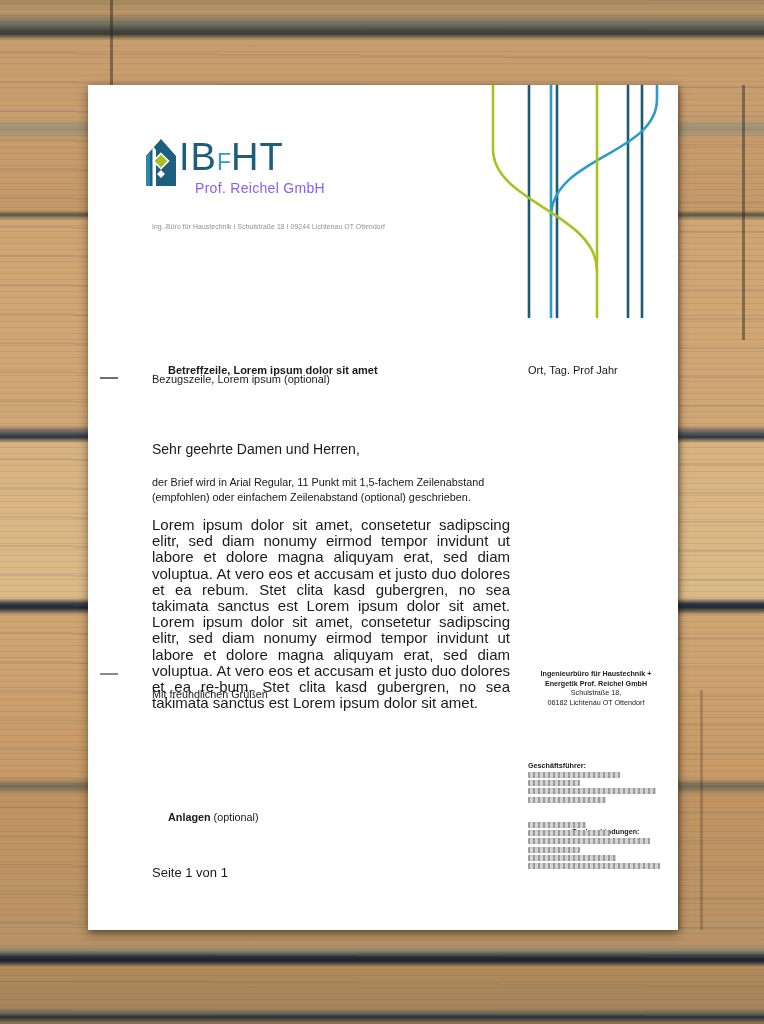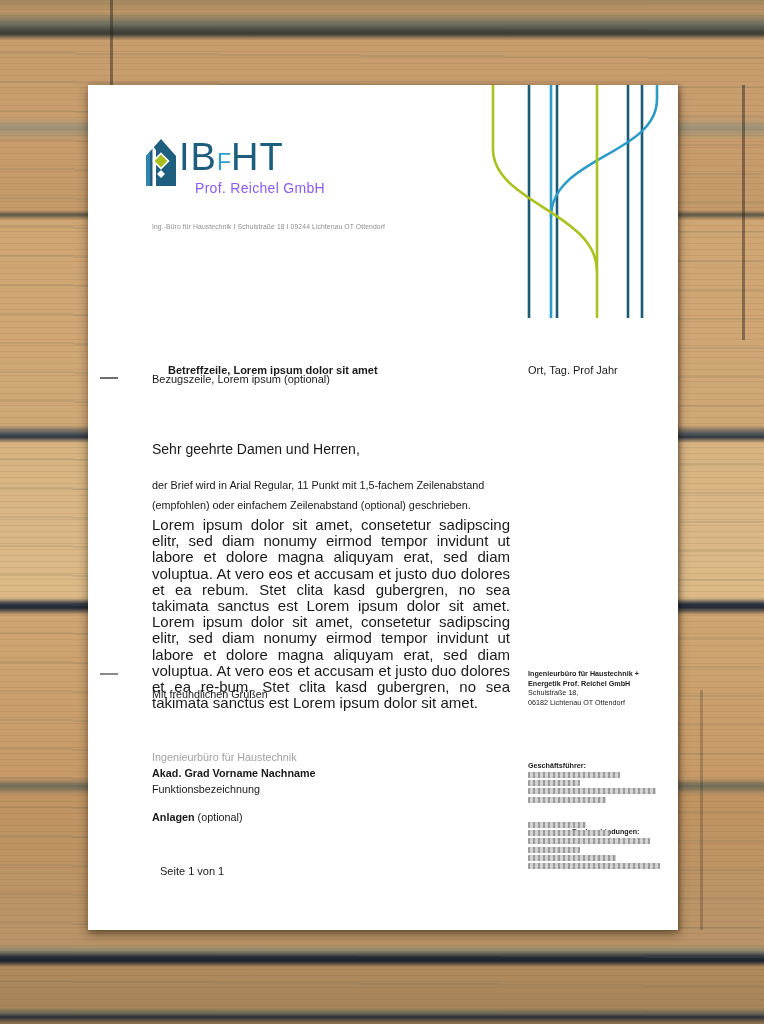--- a/index.html
+++ b/index.html
@@ -45,35 +45,35 @@
   .address{ position:absolute; left:64px; top:156px; font-size:11px; line-height:16.4px; }
 
   .fold{ position:absolute; left:12px; width:18px; height:2px; background:#6e6e6e; }
   .fold.f2{ background:#8a8a8a; }
 
   .subject{ position:absolute; left:80px; top:279px; font-size:11px; font-weight:bold; }
   .reference{ position:absolute; left:64px; top:288px; font-size:11px; }
   .dateline{ position:absolute; left:440px; top:279px; font-size:11px; }
 
   .salutation{ position:absolute; left:64px; top:356px; font-size:14px; }
-  .intro{ position:absolute; left:64px; top:390px; width:358px; font-size:10.8px; line-height:20px; }
+  .intro{ position:absolute; left:64px; top:390px; width:358px; font-size:10.8px; line-height:15px; }
   .bodytext{ position:absolute; left:64px; top:432px; width:358px; font-size:15px; line-height:16.2px; text-align:justify; }
   .closing{ position:absolute; left:64px; top:603px; font-size:10.8px; }
 
   .sigblock{ position:absolute; left:64px; top:664px; font-size:10.8px; line-height:16px; }
   .sigblock .sig-co{ color:#a2a2a2; }
   .sigblock .sig-name{ font-weight:bold; }
 
   .enclosures{ position:absolute; left:64px; top:726px; font-size:10.8px; }
-  .enclosures b{ font-weight:bold; }
-  .pageinfo{ position:absolute; left:64px; top:780px; font-size:11px;margin-left:8px; }
+  .enclosures b{ font-weight:bold;margin-left:16px; }
+  .pageinfo{ position:absolute; left:64px; top:780px; font-size:13px; }
 
   
   .fcol{ position:absolute; left:440px; width:136px; font-size:7.2px; color:#222; }
-  .fco{ top:584px; line-height:9.6px; }
+  .fco{ top:584px; line-height:9.6px;text-align:center; }
   .fco .b{ font-weight:bold; }
   .fcontacts{ top:629px; }
   .frow{ display:flex; align-items:center; height:9.8px; }
   .frow .lab{ width:28px; }
   .fgf{ top:676px; font-weight:bold; }
   .fbank{ top:742px; font-weight:bold;margin-left:44px; }
   .rxgroup{ position:absolute; left:440px; }
   .rx{
     height:6px; margin-bottom:2.2px; border-radius:1px;
     background-color:#cbcbcb;
@@ -123,25 +123,20 @@
 
     <div class="subject">Betreffzeile, Lorem ipsum dolor sit amet</div>
     <div class="reference">Bezugszeile, Lorem ipsum (optional)</div>
     <div class="dateline">Ort, Tag. Prof Jahr</div>
 
     <div class="salutation">Sehr geehrte Damen und Herren,</div>
     <div class="intro">der Brief wird in Arial Regular, 11 Punkt mit 1,5-fachem Zeilenabstand (empfohlen) oder einfachem Zeilenabstand (optional) geschrieben.</div>
     <div class="bodytext">Lorem ipsum dolor sit amet, consetetur sadipscing elitr, sed diam nonumy eirmod tempor invidunt ut labore et dolore magna aliquyam erat, sed diam voluptua. At vero eos et accusam et justo duo dolores et ea rebum. Stet clita kasd gubergren, no sea takimata sanctus est Lorem ipsum dolor sit amet. Lorem ipsum dolor sit amet, consetetur sadipscing elitr, sed diam nonumy eirmod tempor invidunt ut labore et dolore magna aliquyam erat, sed diam voluptua. At vero eos et accusam et justo duo dolores et ea re-bum. Stet clita kasd gubergren, no sea takimata sanctus est Lorem ipsum dolor sit amet.</div>
     <div class="closing">Mit freundlichen Grüßen</div>
 
-    <div class="sigblock">
-      <div class="sig-co">Ingenieurbüro für Haustechnik</div>
-      <div class="sig-name">Akad. Grad Vorname Nachname</div>
-      <div>Funktionsbezeichnung</div>
-    </div>
 
     <div class="enclosures"><b>Anlagen</b><span> (optional)</span></div>
 
     <div class="pageinfo">Seite 1 von 1</div>
 
     <div class="fcol fco">
       <div class="b">Ingenieurbüro für Haustechnik +</div>
       <div class="b">Energetik Prof. Reichel GmbH</div>
       <div>Schulstraße 18,</div>
       <div>06182 Lichtenau OT Ottendorf</div>

